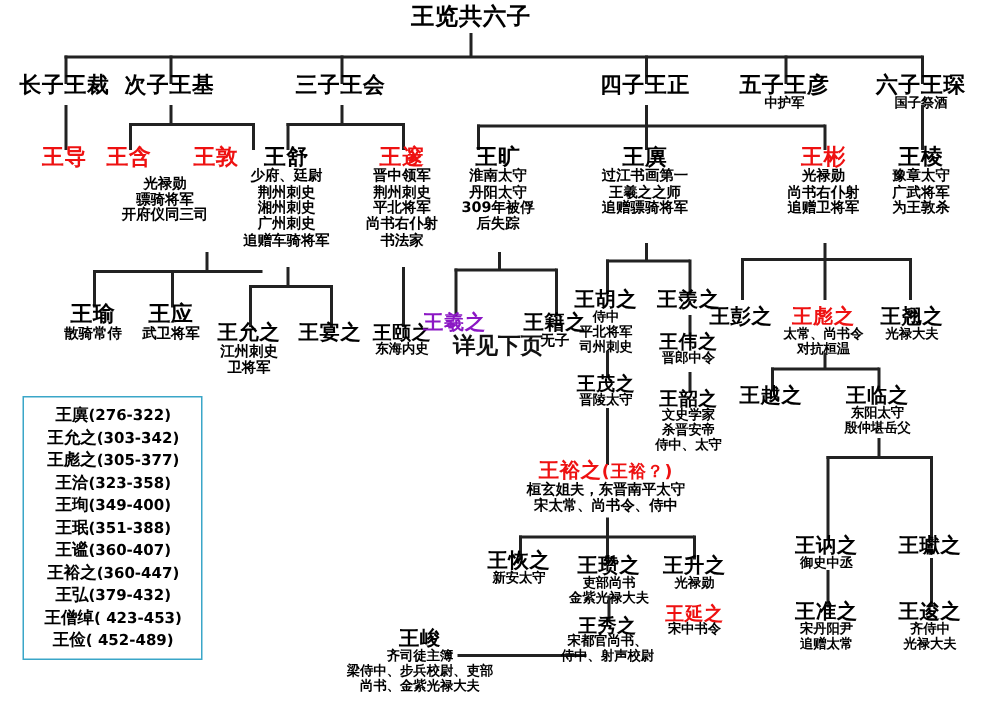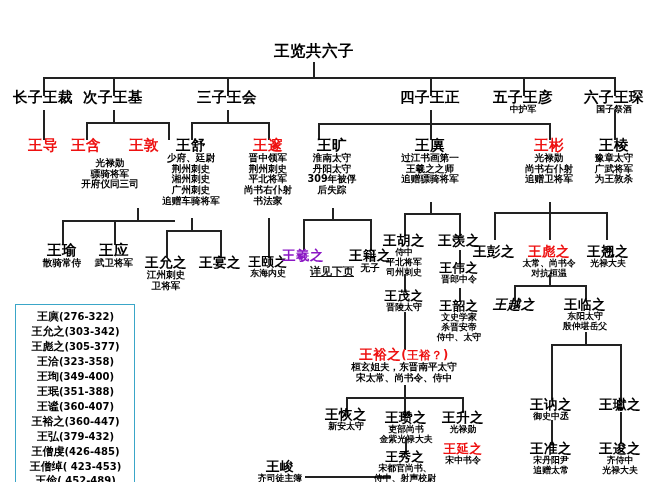--- a/index.html
+++ b/index.html
@@ -3,21 +3,21 @@
 <meta charset="utf-8">
 <style>
   html,body{margin:0;padding:0;}
   body{
     width:654px;height:482px;
     background:#ffffff;
     font-family:"DejaVu Sans","Liberation Sans",sans-serif;
     color:#111111;
     overflow:hidden;
   }
-  #chart{position:relative;width:654px;height:352px;margin-top:40px;}
+  #chart{position:relative;width:654px;height:352px;}
 
   .node{
     position:absolute;
     text-align:center;
     line-height:1.02;
     white-space:nowrap;
     transform:translateX(-50%);
   }
   .nm{
     display:block;
@@ -53,21 +53,21 @@
   }
   .sidebox ul{list-style:none;margin:0;padding:0;text-align:center;}
   .sidebox li{
     font-size:11px;
     font-weight:700;
     line-height:1.36;
     white-space:nowrap;
     color:#000;
   }
   .sidebox li .yr{font-size:10px;}
-  .inline-note{font-size:11px;font-weight:700;text-decoration:underline;}
+  .inline-note{font-size:15px;font-weight:700;}
 </style>
 </head>
 <body>
 
 <div id="chart">
 
   <div class="node s18" style="left:314px;top:4px;">
     <span class="nm">王览共六子</span>
   </div>
 
@@ -276,21 +276,21 @@
   <div class="node s14" style="left:404px;top:250px;">
     <span class="nm">王茂之</span>
     <span class="ti t9">晋陵太守</span>
   </div>
   <div class="node s14" style="left:459px;top:260px;">
     <span class="nm">王韶之</span>
     <span class="ti t9" style="white-space:pre;">文史学家
 杀晋安帝
 侍中、太守</span>
   </div>
-  <div class="node s15" style="left:514px;top:258px;font-style:italic;">
+  <div class="node s15" style="left:514px;top:258px;">
     <span class="nm">王越之</span>
   </div>
   <div class="node s15" style="left:585px;top:258px;">
     <span class="nm">王临之</span>
     <span class="ti t9" style="white-space:pre;">东阳太守
 殷仲堪岳父</span>
   </div>
 
   <div class="ln lnv" style="left:404px;top:272px;height:38px;"></div>
 
@@ -369,19 +369,18 @@
     <ul>
       <li><span>王廙</span><span class="yr">(276-322)</span></li>
       <li><span>王允之</span><span class="yr">(303-342)</span></li>
       <li><span>王彪之</span><span class="yr">(305-377)</span></li>
       <li><span>王洽</span><span class="yr">(323-358)</span></li>
       <li><span>王珣</span><span class="yr">(349-400)</span></li>
       <li><span>王珉</span><span class="yr">(351-388)</span></li>
       <li><span>王谧</span><span class="yr">(360-407)</span></li>
       <li><span>王裕之</span><span class="yr">(360-447)</span></li>
       <li><span>王弘</span><span class="yr">(379-432)</span></li>
-      <li><span>王僧虔</span><span class="yr">(426-485)</span></li>
       <li><span>王僧绰</span><span class="yr">( 423-453)</span></li>
       <li><span>王俭</span><span class="yr">( 452-489)</span></li>
     </ul>
   </div>
 
 </div>
 
 </body></html>

